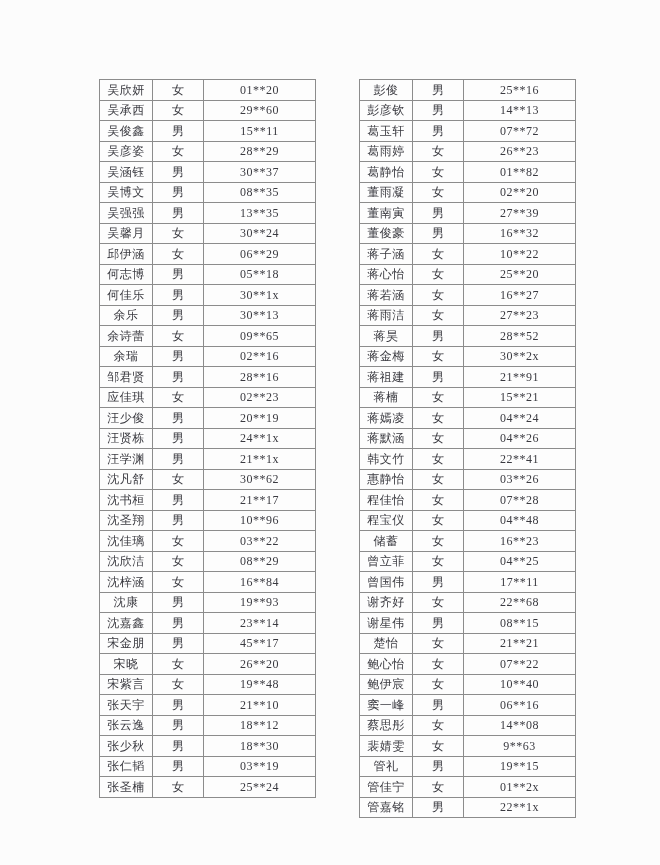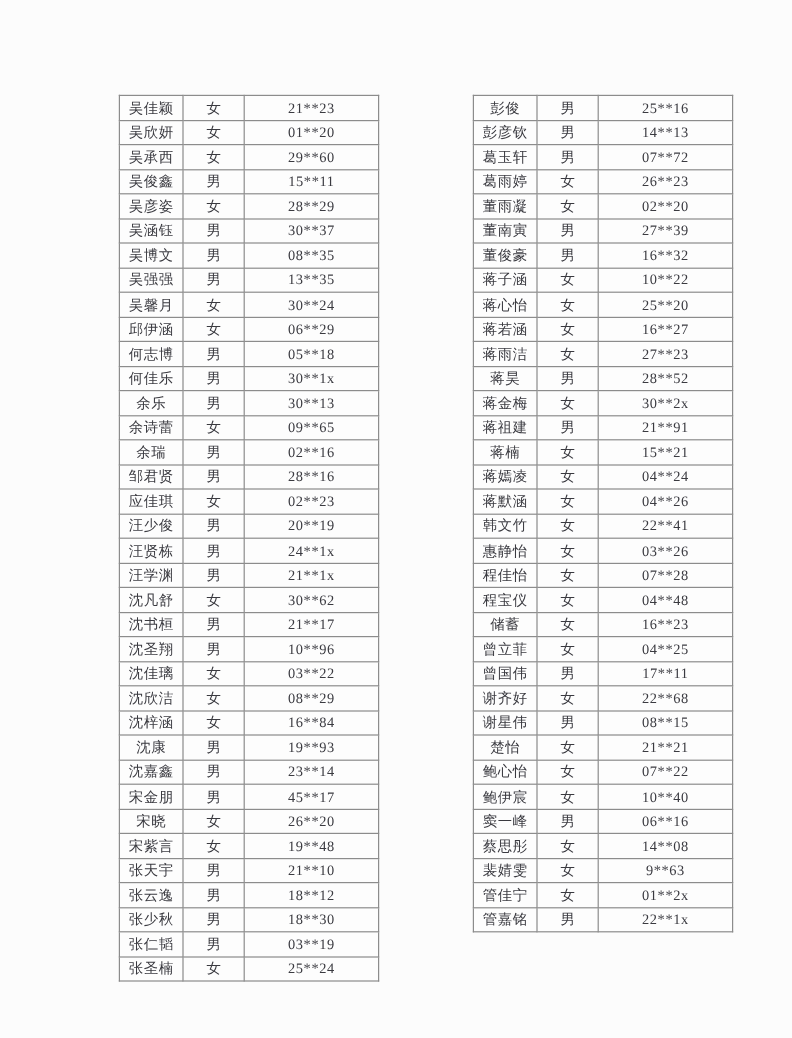--- a/index.html
+++ b/index.html
@@ -15,21 +15,21 @@
     font-family:"Liberation Serif","DejaVu Serif",serif;
     color:var(--text-color);
   }
   .roster{
     position:absolute;top:79px;
     border-collapse:collapse;
     table-layout:fixed;
     background:var(--cell-bg);
   }
   .roster-left{left:99px;}
-  .roster-right{left:394px;}
+  .roster-right{left:359px;}
   .roster td{
     border:1px solid var(--border-color);
     height:19.5px;
     padding:0;
     text-align:center;
     vertical-align:middle;
     font-size:12px;
     line-height:1;
     overflow:hidden;
     white-space:nowrap;
@@ -45,25 +45,20 @@
 
 <div>
   <table class="roster roster-left">
     <colgroup>
       <col class="c-name">
         <col class="c-gender">
         <col class="c-id">
     </colgroup>
     <tbody>
         <tr>
-          <td class="c-name">吴佳颖</td>
-          <td class="c-gender">女</td>
-          <td class="c-id">21**23</td>
-        </tr>
-        <tr>
           <td class="c-name">吴欣妍</td>
           <td class="c-gender">女</td>
           <td class="c-id">01**20</td>
         </tr>
         <tr>
           <td class="c-name">吴承西</td>
           <td class="c-gender">女</td>
           <td class="c-id">29**60</td>
         </tr>
         <tr>
@@ -255,20 +250,25 @@
           <td class="c-name">葛玉轩</td>
           <td class="c-gender">男</td>
           <td class="c-id">07**72</td>
         </tr>
         <tr>
           <td class="c-name">葛雨婷</td>
           <td class="c-gender">女</td>
           <td class="c-id">26**23</td>
         </tr>
         <tr>
+          <td class="c-name">葛静怡</td>
+          <td class="c-gender">女</td>
+          <td class="c-id">01**82</td>
+        </tr>
+        <tr>
           <td class="c-name">董雨凝</td>
           <td class="c-gender">女</td>
           <td class="c-id">02**20</td>
         </tr>
         <tr>
           <td class="c-name">董南寅</td>
           <td class="c-gender">男</td>
           <td class="c-id">27**39</td>
         </tr>
         <tr>
@@ -393,20 +393,25 @@
         </tr>
         <tr>
           <td class="c-name">蔡思彤</td>
           <td class="c-gender">女</td>
           <td class="c-id">14**08</td>
         </tr>
         <tr>
           <td class="c-name">裴婧雯</td>
           <td class="c-gender">女</td>
           <td class="c-id">9**63</td>
+        </tr>
+        <tr>
+          <td class="c-name">管礼</td>
+          <td class="c-gender">男</td>
+          <td class="c-id">19**15</td>
         </tr>
         <tr>
           <td class="c-name">管佳宁</td>
           <td class="c-gender">女</td>
           <td class="c-id">01**2x</td>
         </tr>
         <tr>
           <td class="c-name">管嘉铭</td>
           <td class="c-gender">男</td>
           <td class="c-id">22**1x</td>

